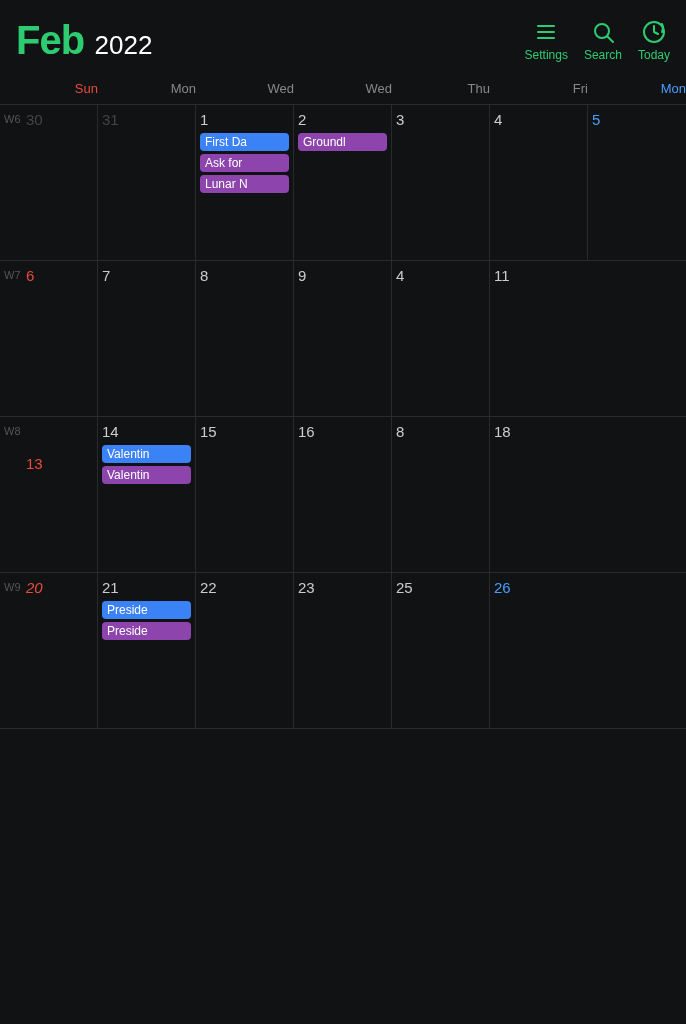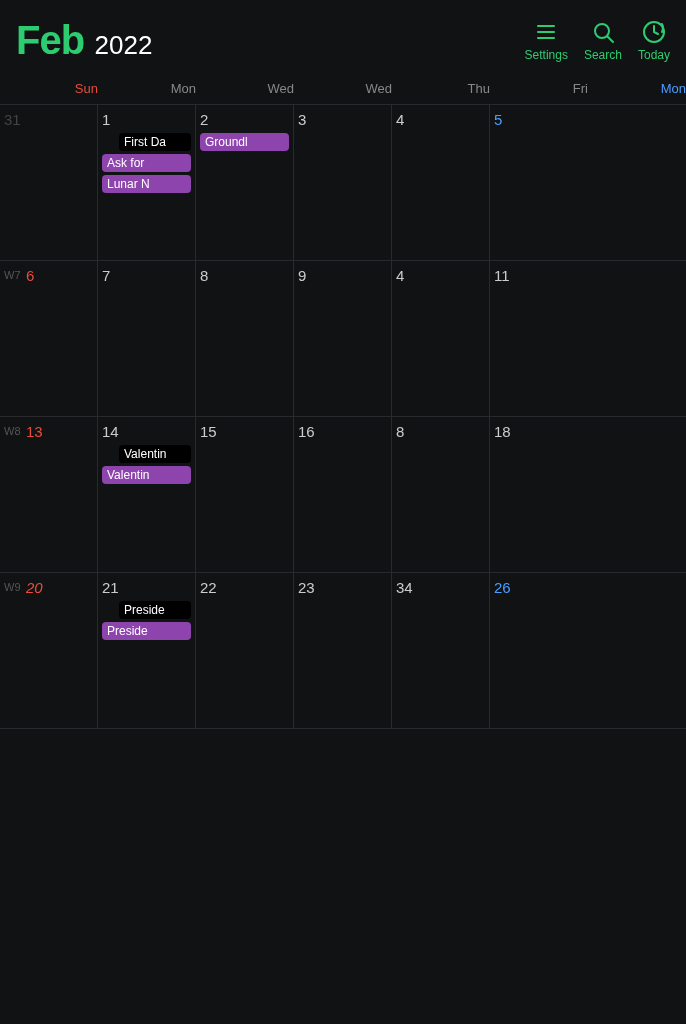--- a/index.html
+++ b/index.html
@@ -115,21 +115,21 @@
       padding: 2px 5px;
       font-size: 12px;
       font-weight: 500;
       color: #fff;
       margin-bottom: 3px;
       white-space: nowrap;
       overflow: hidden;
       text-overflow: ellipsis;
       cursor: pointer;
     }
-    .event-chip.green { background: #000000; margin-left: 17px; }
+    .event-chip.green { background: #3b82f6; }
     .event-chip.purple { background: #8e44ad; }
   </style>
 </head>
 <body>
 
 <div class="header">
   <div class="header-title">
     <span class="month">Feb</span>
     <span class="year">2022</span>
   </div>
@@ -166,20 +166,24 @@
     <div class="day-header ">Wed</div>
     <div class="day-header ">Wed</div>
     <div class="day-header ">Thu</div>
     <div class="day-header ">Fri</div>
     <div class="day-header sat">Mon</div>
   </div>
 
 <div class="calendar-grid">
 <div class="week-row">
       <div class="day-cell">
+        <span class="week-num">W6</span>
+        <div class="day-number other-month" style="margin-left: 22px;">30</div>
+      </div>
+      <div class="day-cell">
         <div class="day-number other-month">31</div>
       </div>
       <div class="day-cell">
         <div class="day-number">1</div>
         <span class="event-chip green">First Da</span>
         <span class="event-chip purple">Ask for</span>
         <span class="event-chip purple">Lunar N</span>
       </div>
       <div class="day-cell">
         <div class="day-number">2</div>
@@ -212,21 +216,21 @@
       <div class="day-cell">
         <div class="day-number">4</div>
       </div>
       <div class="day-cell">
         <div class="day-number">11</div>
       </div>
     </div>
     <div class="week-row">
       <div class="day-cell">
         <span class="week-num">W8</span>
-        <div class="day-number sunday" style="margin-left: 22px;">13</div>
+        <div class="day-number sunday" style="margin-left: 22px; margin-top: 32px;">13</div>
       </div>
       <div class="day-cell">
         <div class="day-number">14</div>
         <span class="event-chip green">Valentin</span>
         <span class="event-chip purple">Valentin</span>
       </div>
       <div class="day-cell">
         <div class="day-number">15</div>
       </div>
       <div class="day-cell">
@@ -249,19 +253,19 @@
         <span class="event-chip green">Preside</span>
         <span class="event-chip purple">Preside</span>
       </div>
       <div class="day-cell">
         <div class="day-number">22</div>
       </div>
       <div class="day-cell">
         <div class="day-number">23</div>
       </div>
       <div class="day-cell">
-        <div class="day-number">34</div>
+        <div class="day-number">25</div>
       </div>
       <div class="day-cell">
         <div class="day-number saturday">26</div>
       </div>
     </div>
   </div>
 
 </body></html>

